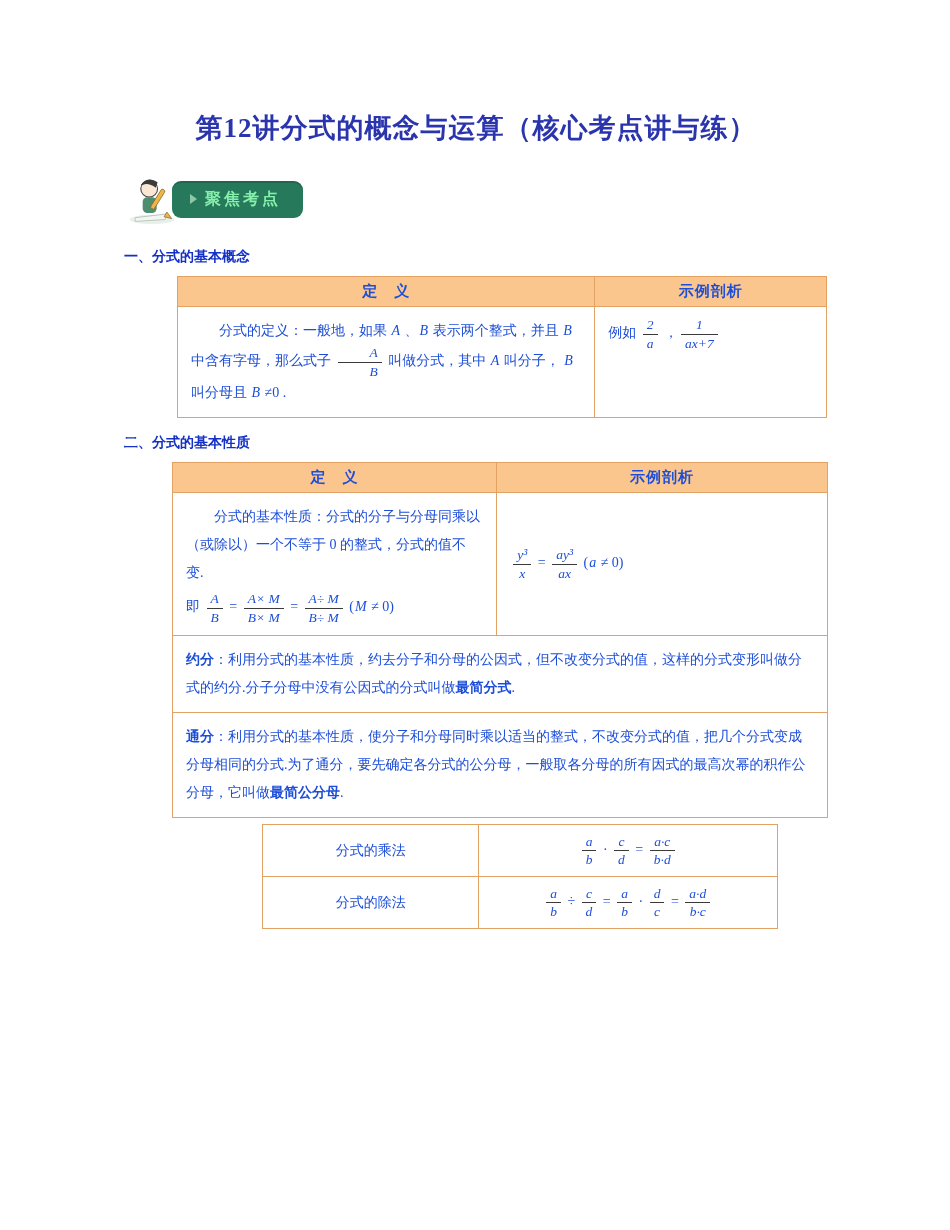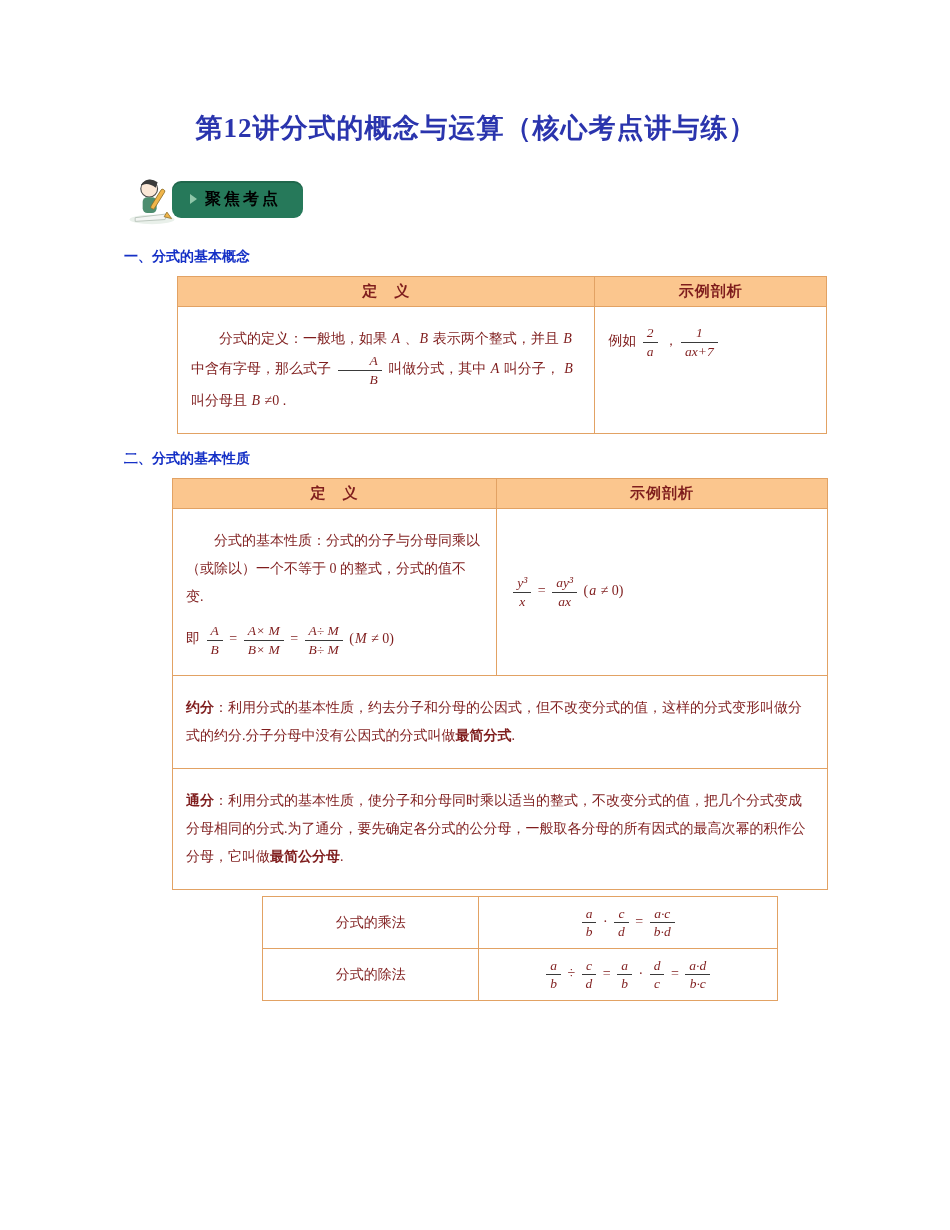--- a/index.html
+++ b/index.html
@@ -39,21 +39,21 @@
   .badge-icon{
     width:56px;height:56px;
     display:inline-block;
     margin-right:-8px;
     position:relative;
     z-index:2;
   }
   .badge{
     position:relative;
     background:var(--badge-green,#26795a);
-    color:#000000;
+    color:#86efac;
     font-family:"Liberation Sans","DejaVu Sans",sans-serif;
     font-weight:bold;
     font-size:16px;
     letter-spacing:3px;
     padding:8px 22px 8px 18px;
     border-radius:9px;
     box-shadow:0 2px 0 rgba(0,0,0,0.15) inset;
   }
   .badge-flag{
     display:inline-block;
@@ -65,33 +65,33 @@
   }
   .section{
     color:var(--heading-blue,#1530c6);
     font-size:14px;
     font-weight:bold;
     margin:16px 0 10px 2px;
   }
   .tbl{
     border-collapse:collapse;
     font-size:14px;
-    color:#7f1d1d;
+    color:#1d4ed8;
   }
   .tbl th,.tbl td{border:1px solid var(--table-border,#e2a264);}
   .tbl th{
     background:var(--header-bg,#fbc68e);
     font-size:15px;
     font-weight:bold;
     padding:5px 8px;
     text-align:center;
     letter-spacing:1px;
   }
   .tbl td{padding:6px 13px;vertical-align:top;}
-  .tbl p{margin:12px 0;line-height:2.0;}
+  .tbl p{margin:4px 0;line-height:2.0;}
   .p-indent{text-indent:2em;}
   .tbl1{width:650px;margin:0 0 6px 55px;}
   .tbl2{width:656px;margin:2px 0 6px 50px;}
   .tbl3{width:516px;margin:6px 0 0 140px;}
   .tbl3 td{text-align:center;vertical-align:middle;height:52px;padding:8px 10px;font-size:14px;}
   .cell-mid{vertical-align:middle !important;}
   .frac{
     display:inline-block;
     vertical-align:middle;
     text-align:center;

